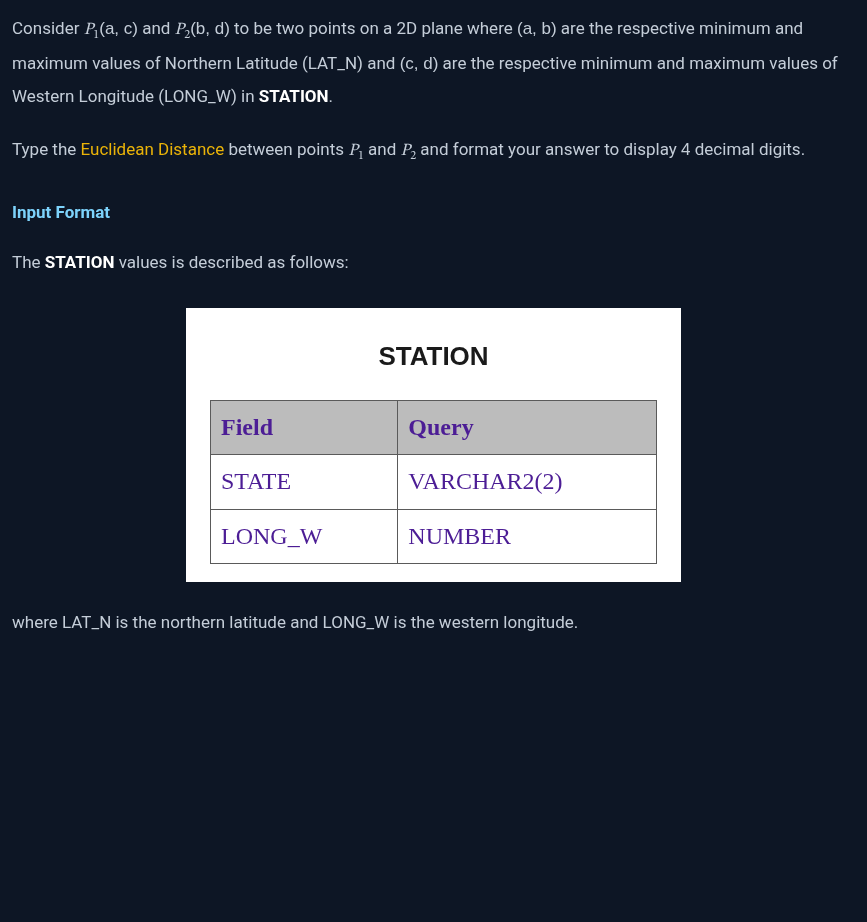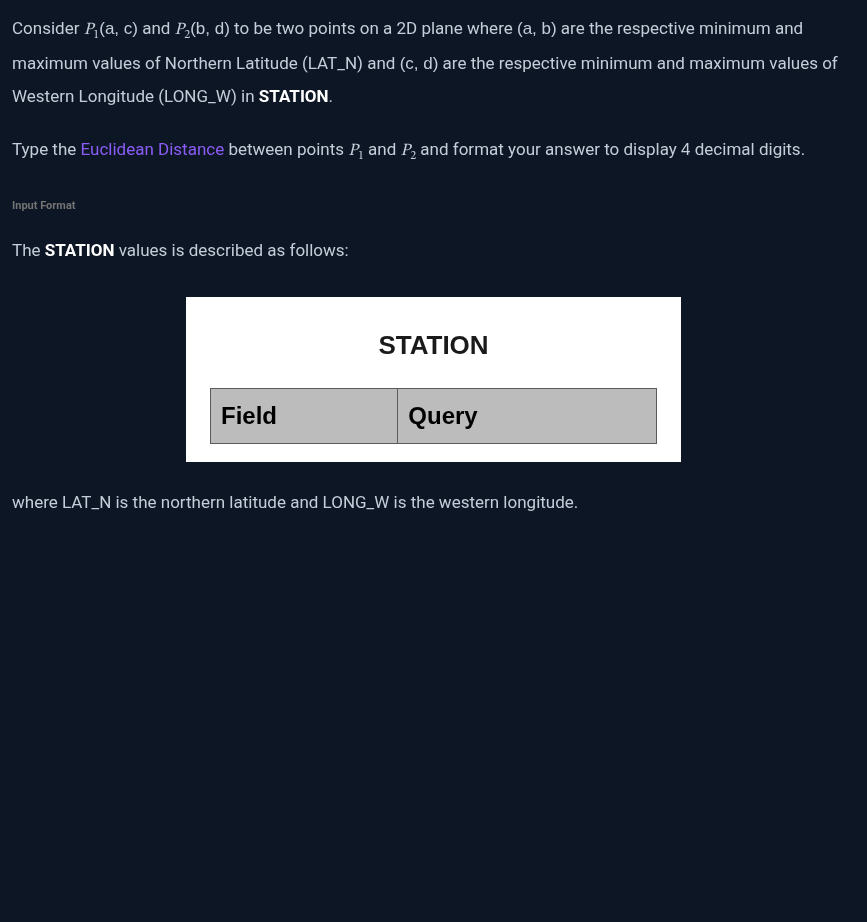--- a/index.html
+++ b/index.html
@@ -30,50 +30,50 @@
     .sub {
       font-size: 0.7em;
       vertical-align: sub;
       font-style: normal;
     }
     strong {
       color: #ffffff;
       font-weight: 700;
     }
     .link {
-      color: #8b5cf6;
+      color: #eab308;
       text-decoration: none;
     }
     .section-header {
-      color: #737373;
+      color: #7dd3fc;
       font-weight: 700;
-      font-size: 11px;
+      font-size: 17px;
       margin-top: 28px;
       margin-bottom: 18px;
     }
     .table-wrap {
       background: #ffffff;
       padding: 24px 24px 18px 24px;
       width: 495px;
       margin: 30px auto 24px auto;
     }
     .table-title {
       color: #1a1a1a;
       font-family: Arial, sans-serif;
       font-weight: 700;
       font-size: 26px;
       text-align: center;
       margin-bottom: 18px;
     }
     .schema-table {
       border-collapse: collapse;
       width: 100%;
-      font-family: Liberation Sans, sans-serif;
+      font-family: Liberation Serif, serif;
       font-size: 24px;
-      color: #000000;
+      color: #4c1d95;
     }
     .schema-table th {
       background: #bcbcbc;
       border: 1px solid #5a5a5a;
       text-align: left;
       padding: 4px 10px;
       font-weight: 700;
     }
     .schema-table td {
       border: 1px solid #5a5a5a;
@@ -104,17 +104,25 @@
 <div class="table-wrap">
   <div class="table-title">STATION</div>
   <table class="schema-table">
     <thead>
       <tr>
         <th class="field-col">Field</th>
         <th>Query</th>
       </tr>
     </thead>
     <tbody>
+      <tr>
+        <td>STATE</td>
+        <td>VARCHAR2(2)</td>
+      </tr>
+      <tr>
+        <td>LONG_W</td>
+        <td>NUMBER</td>
+      </tr>
     </tbody>
   </table>
 </div>
 
 <p>where LAT_N is the northern latitude and LONG_W is the western longitude.</p>
 
 </body></html>

